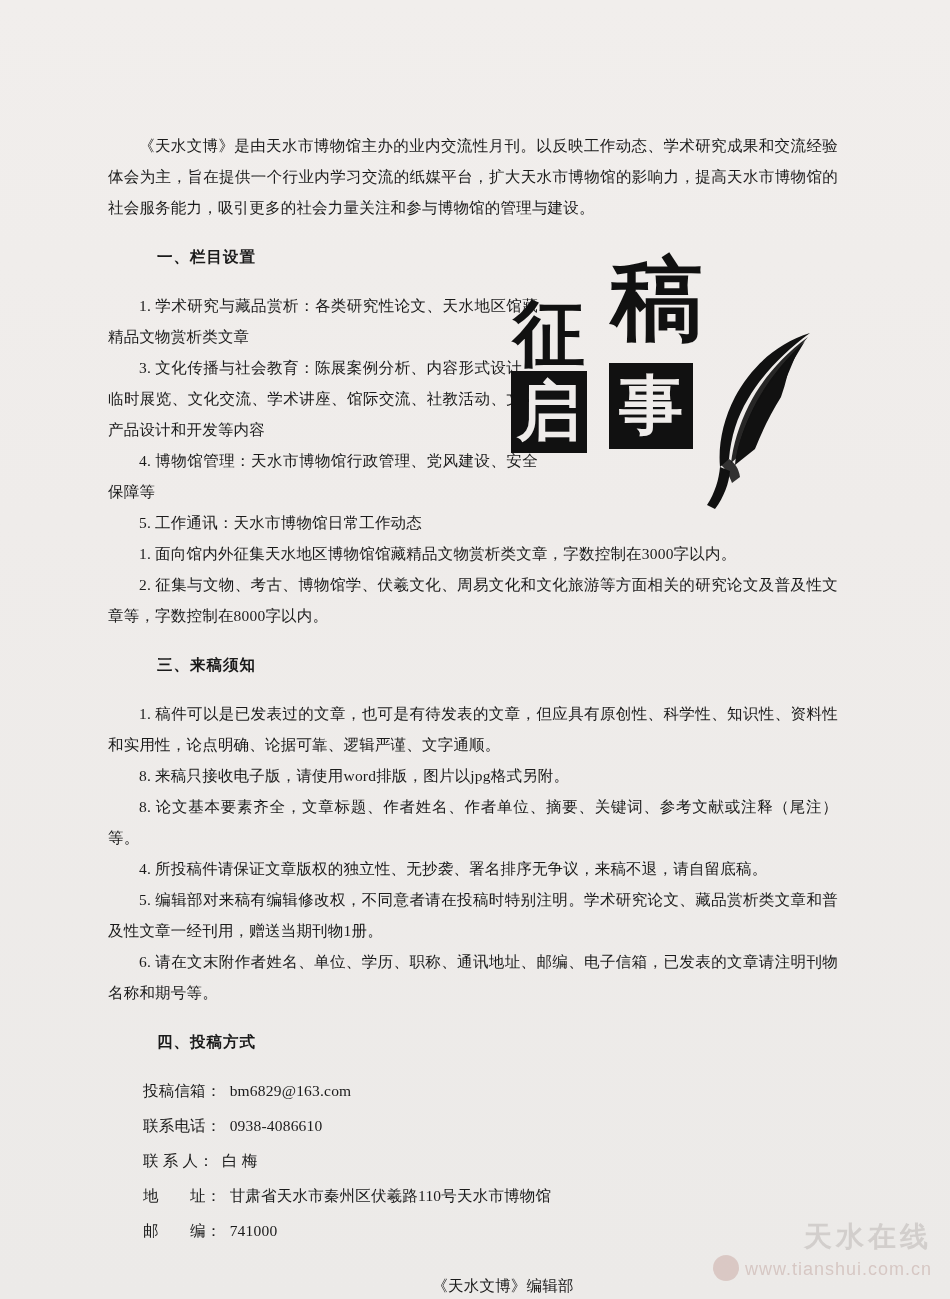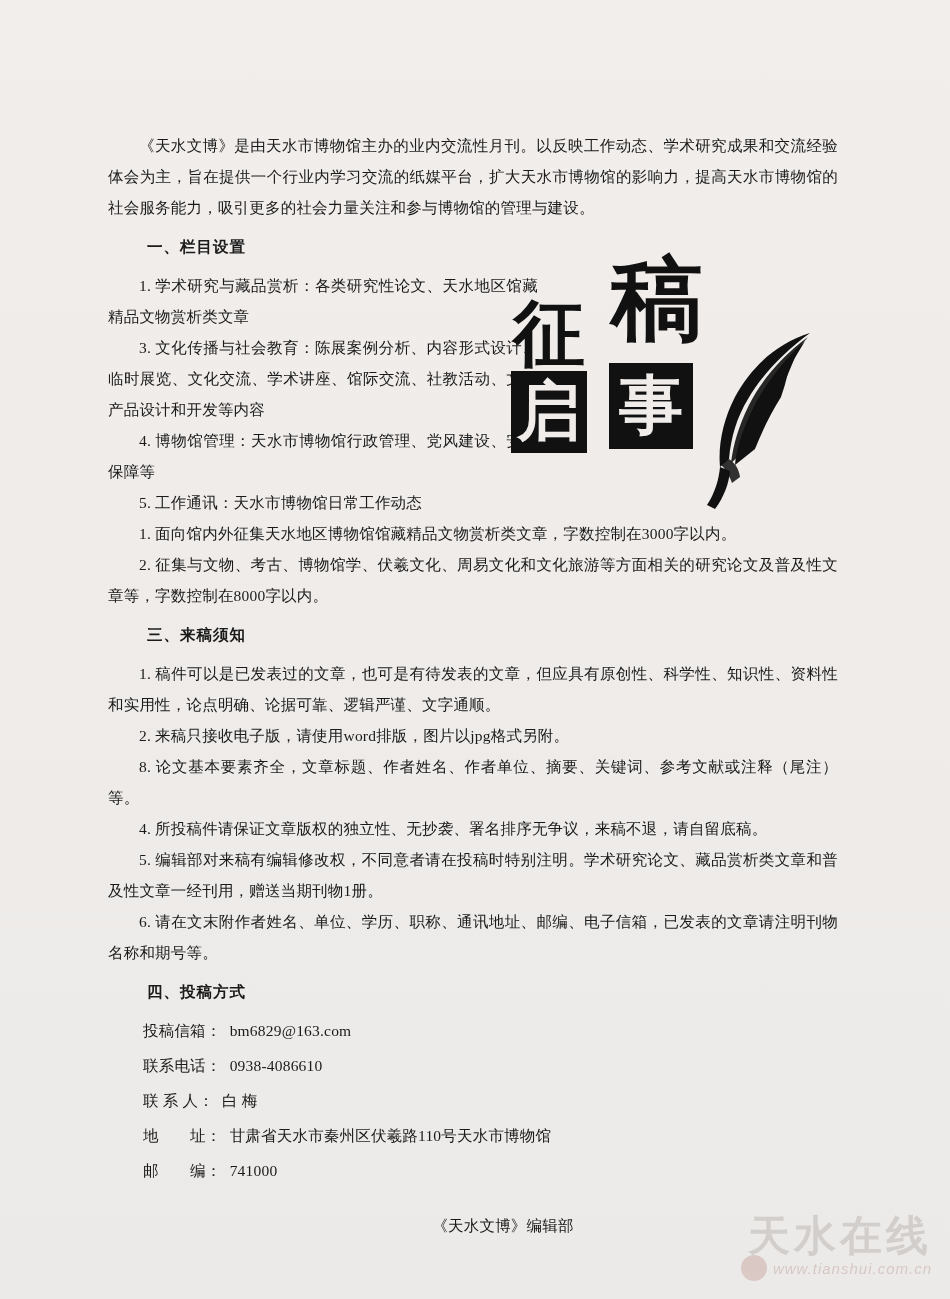--- a/index.html
+++ b/index.html
@@ -31,21 +31,21 @@
   p {
     margin: 0;
     font-size: 15.5px;
     line-height: 31px;
     text-align: justify;
     text-justify: inter-ideograph;
     letter-spacing: 0.2px;
   }
   .indent2 { text-indent: 2em; }
   .heading {
-    margin: 8px;
+    margin: 18px;
     font-size: 15.5px;
     line-height: 31px;
     font-weight: bold;
     text-indent: 2em;
     font-family: "Liberation Sans", "DejaVu Sans", sans-serif;
     letter-spacing: 1px;
   }
   .narrow-block {
     width: 430px;
   }
@@ -119,31 +119,31 @@
   .watermark {
     position: absolute;
     right: 18px;
     bottom: 16px;
     text-align: right;
     opacity: 0.5;
   }
   .wm-main {
     font-family: "Liberation Sans", "DejaVu Sans", sans-serif;
     font-weight: bold;
-    font-size: 42px;
+    font-size: 28px;
     color: #b9b4b1;
     letter-spacing: 4px;
     line-height: 1;
   }
   .wm-sub {
     font-family: "Liberation Sans", "DejaVu Sans", sans-serif;
-    font-size: 15px;
+    font-size: 18px;
     color: #c1a5a0;
     letter-spacing: 1px;
-    font-style: italic;
+    margin-top: 6px;
   }
   .wm-dot {
     display: inline-block;
     width: 26px; height: 26px;
     border-radius: 50%;
     background: #c9a8a2;
     vertical-align: middle;
     margin-right: 6px;
     position: relative;
     top: -2px;
@@ -166,21 +166,21 @@
         <p class="indent2">4. 博物馆管理：天水市博物馆行政管理、党风建设、安全保障等</p>
         <p class="indent2">5. 工作通讯：天水市博物馆日常工作动态</p>
       </div>
     </div>
 
     <p class="indent2">1. 面向馆内外征集天水地区博物馆馆藏精品文物赏析类文章，字数控制在3000字以内。</p>
     <p class="indent2">2. 征集与文物、考古、博物馆学、伏羲文化、周易文化和文化旅游等方面相关的研究论文及普及性文章等，字数控制在8000字以内。</p>
 
     <h3 class="heading">三、来稿须知</h3>
     <p class="indent2">1. 稿件可以是已发表过的文章，也可是有待发表的文章，但应具有原创性、科学性、知识性、资料性和实用性，论点明确、论据可靠、逻辑严谨、文字通顺。</p>
-    <p class="indent2">2. 来稿只接收电子版，请使用word排版，图片以jpg格式另附。</p>
+    <p class="indent2">8. 来稿只接收电子版，请使用word排版，图片以jpg格式另附。</p>
     <p class="indent2">8. 论文基本要素齐全，文章标题、作者姓名、作者单位、摘要、关键词、参考文献或注释（尾注）等。</p>
     <p class="indent2">4. 所投稿件请保证文章版权的独立性、无抄袭、署名排序无争议，来稿不退，请自留底稿。</p>
     <p class="indent2">5. 编辑部对来稿有编辑修改权，不同意者请在投稿时特别注明。学术研究论文、藏品赏析类文章和普及性文章一经刊用，赠送当期刊物1册。</p>
     <p class="indent2">6. 请在文末附作者姓名、单位、学历、职称、通讯地址、邮编、电子信箱，已发表的文章请注明刊物名称和期号等。</p>
 
     <h3 class="heading">四、投稿方式</h3>
     <p class="contact-line">投稿信箱：  bm6829@163.com</p>
     <p class="contact-line">联系电话：  0938-4086610</p>
     <p class="contact-line">联 系 人：  白 梅</p>
     <p class="contact-line">地　　址：  甘肃省天水市秦州区伏羲路110号天水市博物馆</p>

